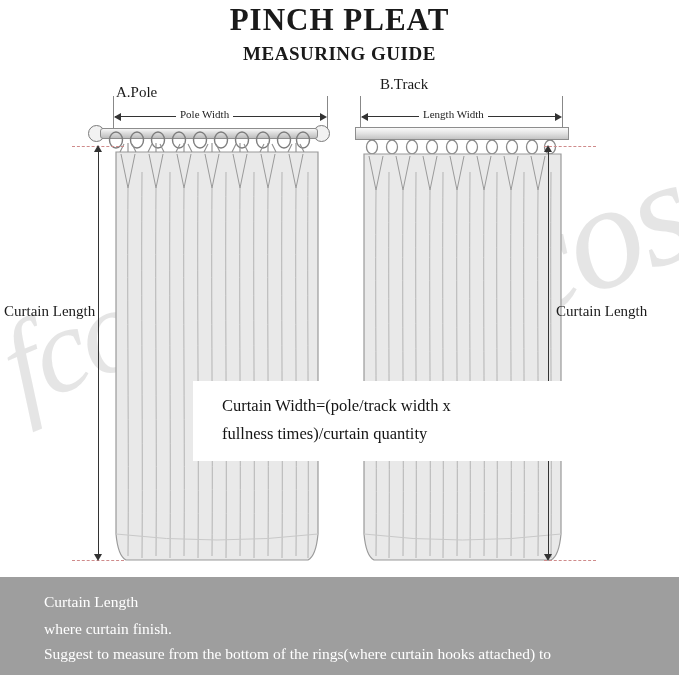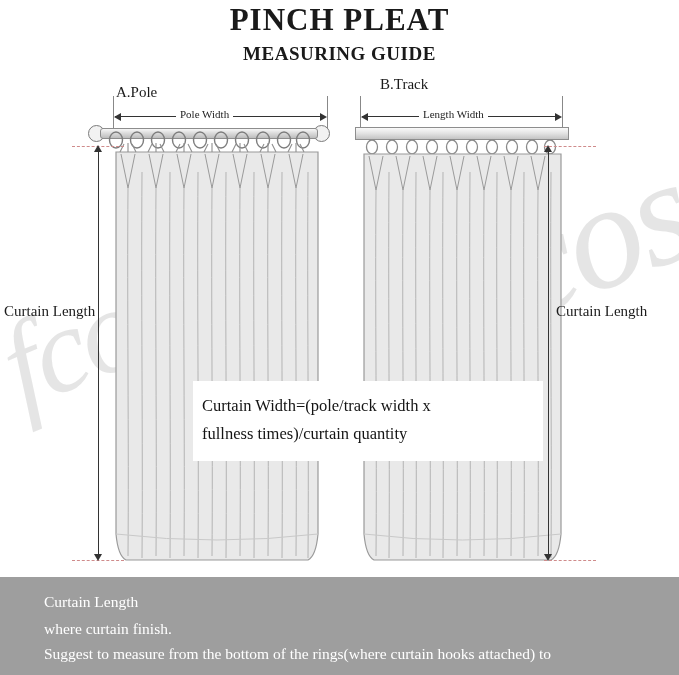--- a/index.html
+++ b/index.html
@@ -150,21 +150,21 @@
   }
 
   
   .formula {
     position: absolute;
     left: 193px;
     top: 381px;
     width: 328px;
     background: #ffffff;
     border: 1px solid #ffffff;
-    padding: 10px 12px 12px 8px;
+    padding: 10px 12px 12px 28px;
     font-size: 16.5px;
     line-height: 28px;
     color: #141414;
   }
 
   
   .notebar {
     position: absolute;
     left: 0;
     bottom: 0;

